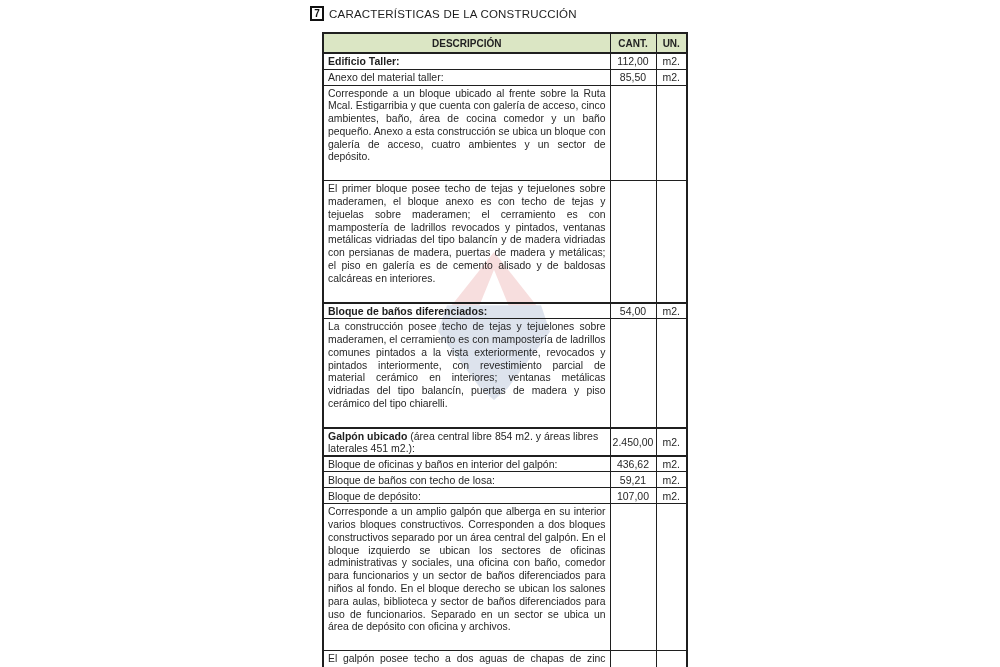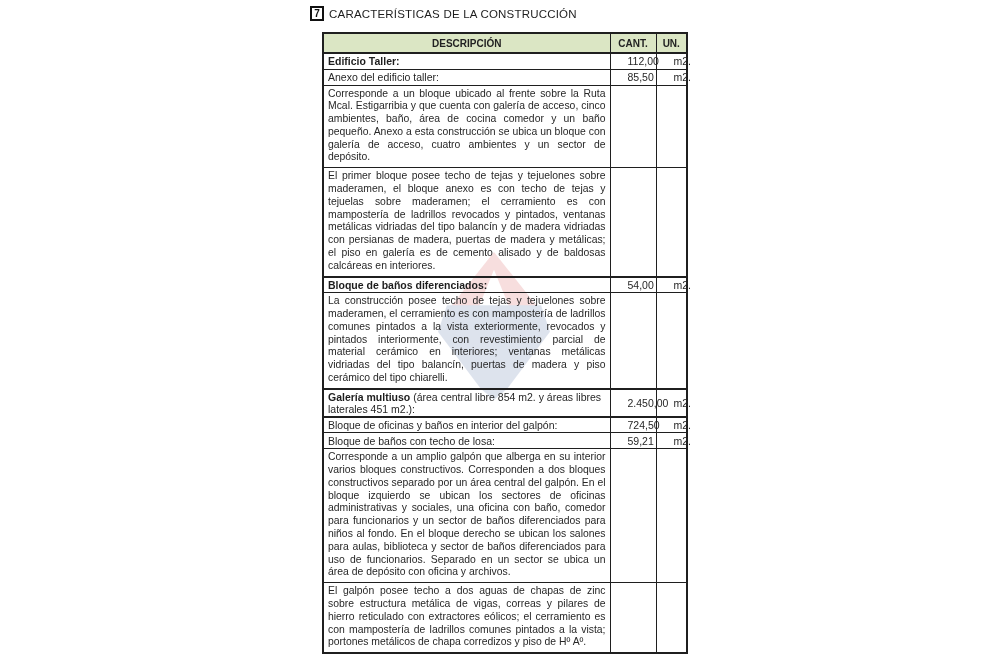--- a/index.html
+++ b/index.html
@@ -58,24 +58,24 @@
     background:var(--header-bg);
     height:20px;font-size:10px;font-weight:bold;text-align:center;
     border-bottom:2px solid var(--border);color:#222;
   }
   .tbl td.c-desc{
     font-size:10.5px;padding:1px 4px;text-align:left;
   }
   tr.item-row td{height:16px;}
   tr.item-row td.c-desc{white-space:nowrap;overflow:hidden;}
   tr.desc-row td.c-desc{
-    font-size:10.4px;line-height:12.8px;text-align:justify;padding:2px 4px 3px;
+    font-size:10.4px;line-height:12.8px;text-align:justify;padding:2px 4px 16px;
   }
   .tbl td.c-cant,.tbl td.c-un{
-    font-size:10.5px;text-align:center;padding:1px 17px;
+    font-size:10.5px;text-align:center;padding:1px 2px;
   }
   tr.sec td{border-top-width:2px;}
   tr.after-sec td{border-top-width:2px;margin-top:32px;}
   b{font-weight:bold;color:#1d1d1d;}
 </style>
 </head>
 <body>
 
 <div class="page">
 
@@ -102,21 +102,21 @@
         <th>UN.</th>
       </tr>
     </thead>
     <tbody id="table-body">
         <tr class="item-row sec">
           <td class="c-desc"><b>Edificio Taller:</b></td>
           <td class="c-cant">112,00</td>
           <td class="c-un">m2.</td>
         </tr>
         <tr class="item-row">
-          <td class="c-desc">Anexo del edificio taller:</td>
+          <td class="c-desc">Anexo del material taller:</td>
           <td class="c-cant">85,50</td>
           <td class="c-un">m2.</td>
         </tr>
         <tr class="desc-row">
           <td class="c-desc">Corresponde a un bloque ubicado al frente sobre la Ruta Mcal. Estigarribia y que cuenta con galería de acceso, cinco ambientes, baño, área de cocina comedor y un baño pequeño. Anexo a esta construcción se ubica un bloque con galería de acceso, cuatro ambientes y un sector de depósito.</td>
           <td class="c-cant"></td>
           <td class="c-un"></td>
         </tr>
         <tr class="desc-row">
           <td class="c-desc">El primer bloque posee techo de tejas y tejuelones sobre maderamen, el bloque anexo es con techo de tejas y tejuelas sobre maderamen; el cerramiento es con mampostería de ladrillos revocados y pintados, ventanas metálicas vidriadas del tipo balancín y de madera vidriadas con persianas de madera, puertas de madera y metálicas; el piso en galería es de cemento alisado y de baldosas calcáreas en interiores.</td>
@@ -127,32 +127,37 @@
           <td class="c-desc"><b>Bloque de baños diferenciados:</b></td>
           <td class="c-cant">54,00</td>
           <td class="c-un">m2.</td>
         </tr>
         <tr class="desc-row">
           <td class="c-desc">La construcción posee techo de tejas y tejuelones sobre maderamen, el cerramiento es con mampostería de ladrillos comunes pintados a la vista exteriormente, revocados y pintados interiormente, con revestimiento parcial de material cerámico en interiores; ventanas metálicas vidriadas del tipo balancín, puertas de madera y piso cerámico del tipo chiarelli.</td>
           <td class="c-cant"></td>
           <td class="c-un"></td>
         </tr>
         <tr class="item-row sec">
-          <td class="c-desc" style="white-space: normal;"><b>Galería multiuso</b> (área central libre 854 m2. y áreas libres laterales 451 m2.):</td>
+          <td class="c-desc" style="white-space: normal;"><b>Galpón ubicado</b> (área central libre 854 m2. y áreas libres laterales 451 m2.):</td>
           <td class="c-cant">2.450,00</td>
           <td class="c-un">m2.</td>
         </tr>
         <tr class="item-row after-sec">
           <td class="c-desc">Bloque de oficinas y baños en interior del galpón:</td>
-          <td class="c-cant">724,50</td>
+          <td class="c-cant">436,62</td>
           <td class="c-un">m2.</td>
         </tr>
         <tr class="item-row">
           <td class="c-desc">Bloque de baños con techo de losa:</td>
           <td class="c-cant">59,21</td>
+          <td class="c-un">m2.</td>
+        </tr>
+        <tr class="item-row">
+          <td class="c-desc">Bloque de depósito:</td>
+          <td class="c-cant">107,00</td>
           <td class="c-un">m2.</td>
         </tr>
         <tr class="desc-row">
           <td class="c-desc">Corresponde a un amplio galpón que alberga en su interior varios bloques constructivos. Corresponden a dos bloques constructivos separado por un área central del galpón. En el bloque izquierdo se ubican los sectores de oficinas administrativas y sociales, una oficina con baño, comedor para funcionarios y un sector de baños diferenciados para niños al fondo. En el bloque derecho se ubican los salones para aulas, biblioteca y sector de baños diferenciados para uso de funcionarios. Separado en un sector se ubica un área de depósito con oficina y archivos.</td>
           <td class="c-cant"></td>
           <td class="c-un"></td>
         </tr>
         <tr class="desc-row">
           <td class="c-desc">El galpón posee techo a dos aguas de chapas de zinc sobre estructura metálica de vigas, correas y pilares de hierro reticulado con extractores eólicos; el cerramiento es con mampostería de ladrillos comunes pintados a la vista; portones metálicos de chapa corredizos y piso de Hº Aº.</td>
           <td class="c-cant"></td>

